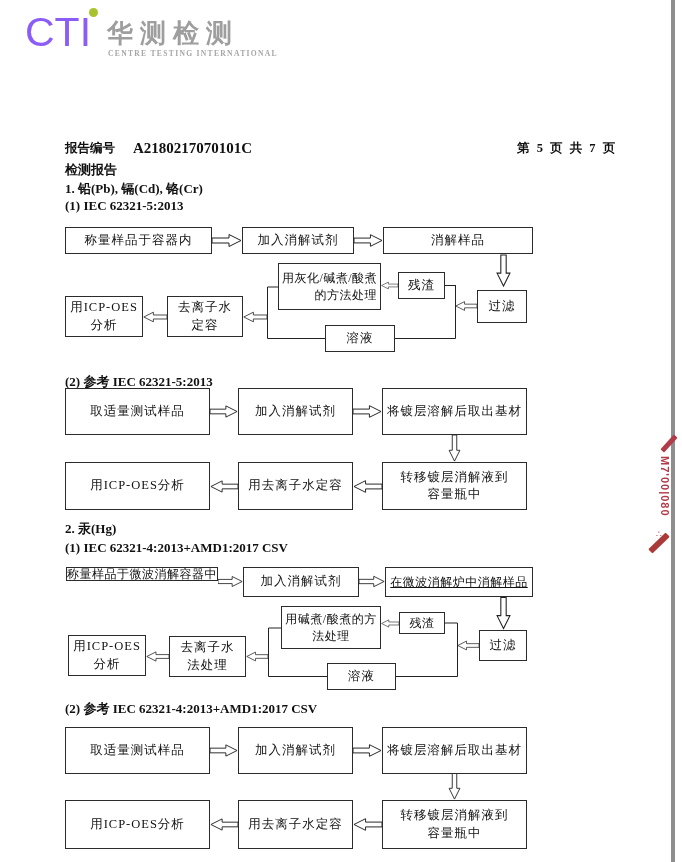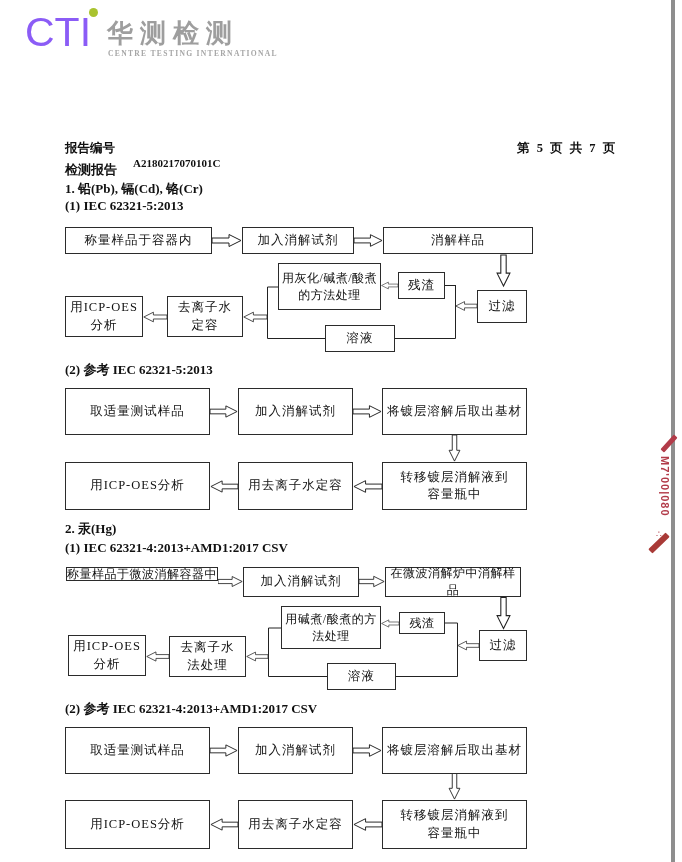--- a/index.html
+++ b/index.html
@@ -101,55 +101,55 @@
 
   <div class="logo">
     <div class="logo-cti">CTI</div>
     <div class="logo-dot"></div>
     <div class="logo-cn">华测检测</div>
     <div class="logo-en">CENTRE TESTING INTERNATIONAL</div>
   </div>
 
 
   <div class="h-line" style="left:65px;top:140px;font-size:12.5px;">报告编号</div>
-  <div class="h-line" style="left:133px;top:157px;font-size:11px;">A2180217070101C</div>
+  <div class="h-line" style="left:133px;top:140px;font-size:15px;">A2180217070101C</div>
   <div class="h-line" style="left:517px;top:140px;font-size:12.5px;letter-spacing:2px;">第 5 页   共 7 页</div>
 
   <div class="h-line" style="left:65px;top:161px;">检测报告</div>
   <div class="h-line" style="left:65px;top:180px;">1. 铅(Pb), 镉(Cd), 铬(Cr)</div>
   <div class="h-line" style="left:65px;top:198px;">(1) IEC 62321-5:2013</div>
-  <div class="h-line" style="left:65px;top:361px;">(2) 参考 IEC 62321-5:2013</div>
+  <div class="h-line" style="left:65px;top:373px;">(2) 参考 IEC 62321-5:2013</div>
   <div class="h-line" style="left:65px;top:520px;">2. 汞(Hg)</div>
   <div class="h-line" style="left:65px;top:540px;">(1) IEC 62321-4:2013+AMD1:2017 CSV</div>
   <div class="h-line" style="left:65px;top:700px;">(2) 参考 IEC 62321-4:2013+AMD1:2017 CSV</div>
 
   <div class="fbox" style="left:65px;top:227px;width:147px;height:27px;">称量样品于容器内</div>
   <div class="fbox" style="left:242px;top:227px;width:112px;height:27px;">加入消解试剂</div>
   <div class="fbox" style="left:383px;top:227px;width:150px;height:27px;">消解样品</div>
   <div class="fbox" style="left:477px;top:290px;width:50px;height:33px;">过滤</div>
   <div class="fbox" style="left:398px;top:272px;width:47px;height:27px;">残渣</div>
-  <div class="fbox small" style="left:278px;top:263px;width:103px;height:47px;">用灰化/碱煮/酸煮
+  <div class="fbox small" style="left:278px;top:263px;width:103px;height:47px;text-align:right;">用灰化/碱煮/酸煮
 的方法处理</div>
   <div class="fbox" style="left:325px;top:325px;width:70px;height:27px;">溶液</div>
   <div class="fbox" style="left:167px;top:296px;width:76px;height:41px;">去离子水
 定容</div>
   <div class="fbox" style="left:65px;top:296px;width:78px;height:41px;">用ICP-OES
 分析</div>
 
   <div class="fbox" style="left:65px;top:388px;width:145px;height:47px;">取适量测试样品</div>
   <div class="fbox" style="left:238px;top:388px;width:115px;height:47px;">加入消解试剂</div>
   <div class="fbox" style="left:382px;top:388px;width:145px;height:47px;">将镀层溶解后取出基材</div>
   <div class="fbox" style="left:382px;top:462px;width:145px;height:48px;">转移镀层消解液到
 容量瓶中</div>
   <div class="fbox" style="left:238px;top:462px;width:115px;height:48px;">用去离子水定容</div>
   <div class="fbox" style="left:65px;top:462px;width:145px;height:48px;">用ICP-OES分析</div>
 
   <div class="fbox small" style="left:66px;top:567px;width:152px;height:14px;text-align:center;">称量样品于微波消解容器中</div>
   <div class="fbox" style="left:243px;top:567px;width:116px;height:30px;">加入消解试剂</div>
-  <div class="fbox small" style="left:385px;top:567px;width:136px;height:30px;">在微波消解炉中消解样品</div>
+  <div class="fbox small" style="left:385px;top:567px;width:148px;height:30px;text-decoration:underline;">在微波消解炉中消解样品</div>
   <div class="fbox" style="left:479px;top:630px;width:48px;height:31px;">过滤</div>
   <div class="fbox small" style="left:399px;top:612px;width:46px;height:22px;">残渣</div>
   <div class="fbox small" style="left:281px;top:606px;width:100px;height:43px;">用碱煮/酸煮的方
 法处理</div>
   <div class="fbox" style="left:327px;top:663px;width:69px;height:27px;">溶液</div>
   <div class="fbox" style="left:169px;top:636px;width:77px;height:41px;">去离子水
 法处理</div>
   <div class="fbox" style="left:68px;top:635px;width:78px;height:41px;">用ICP-OES
 分析</div>
 

